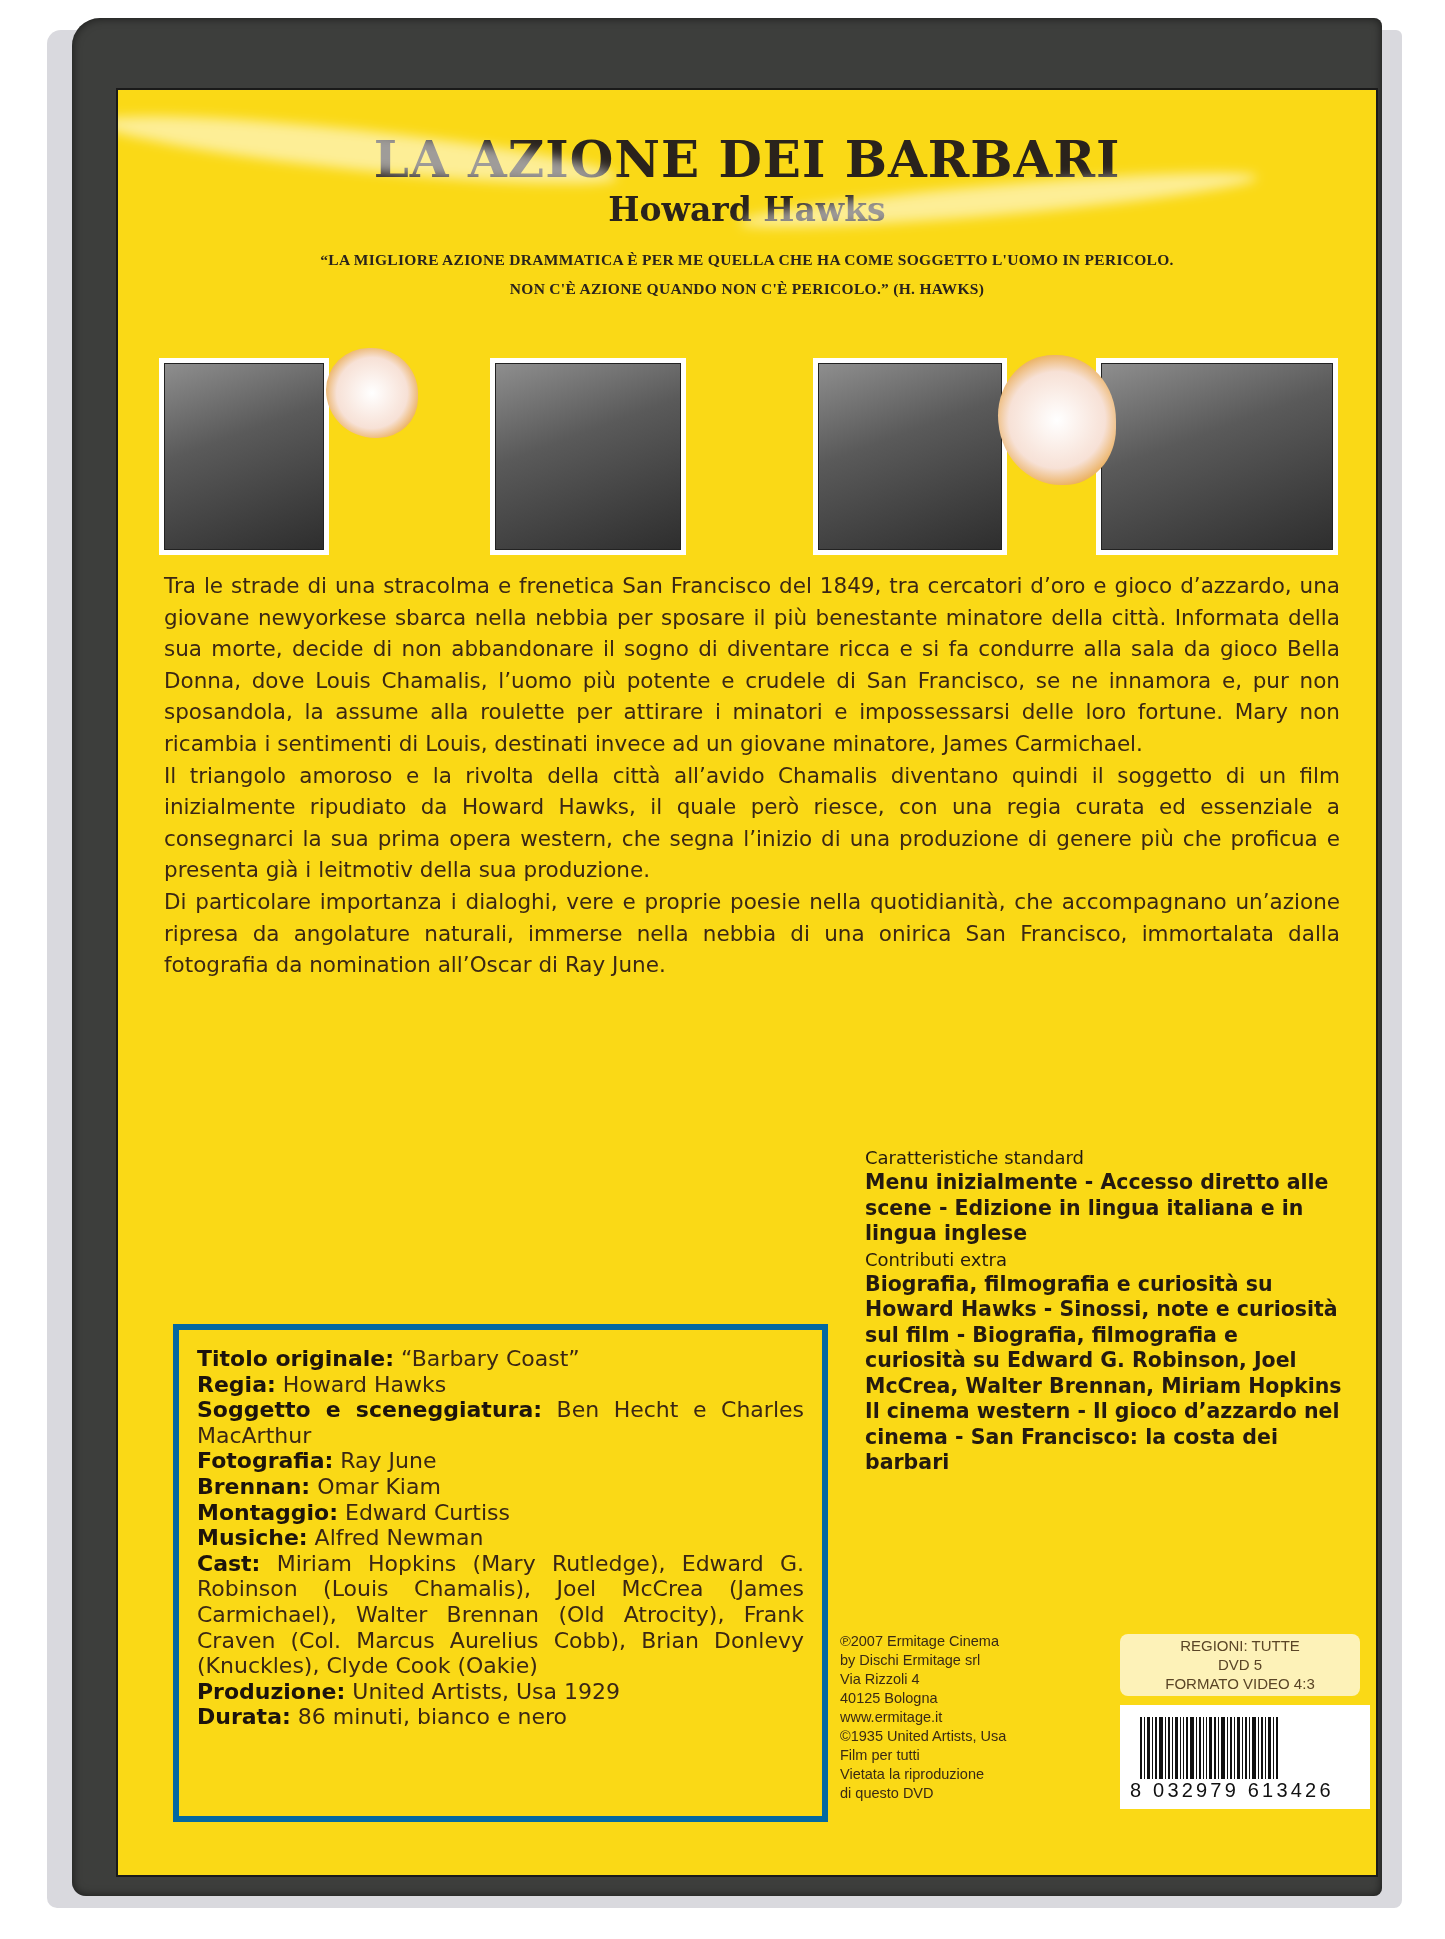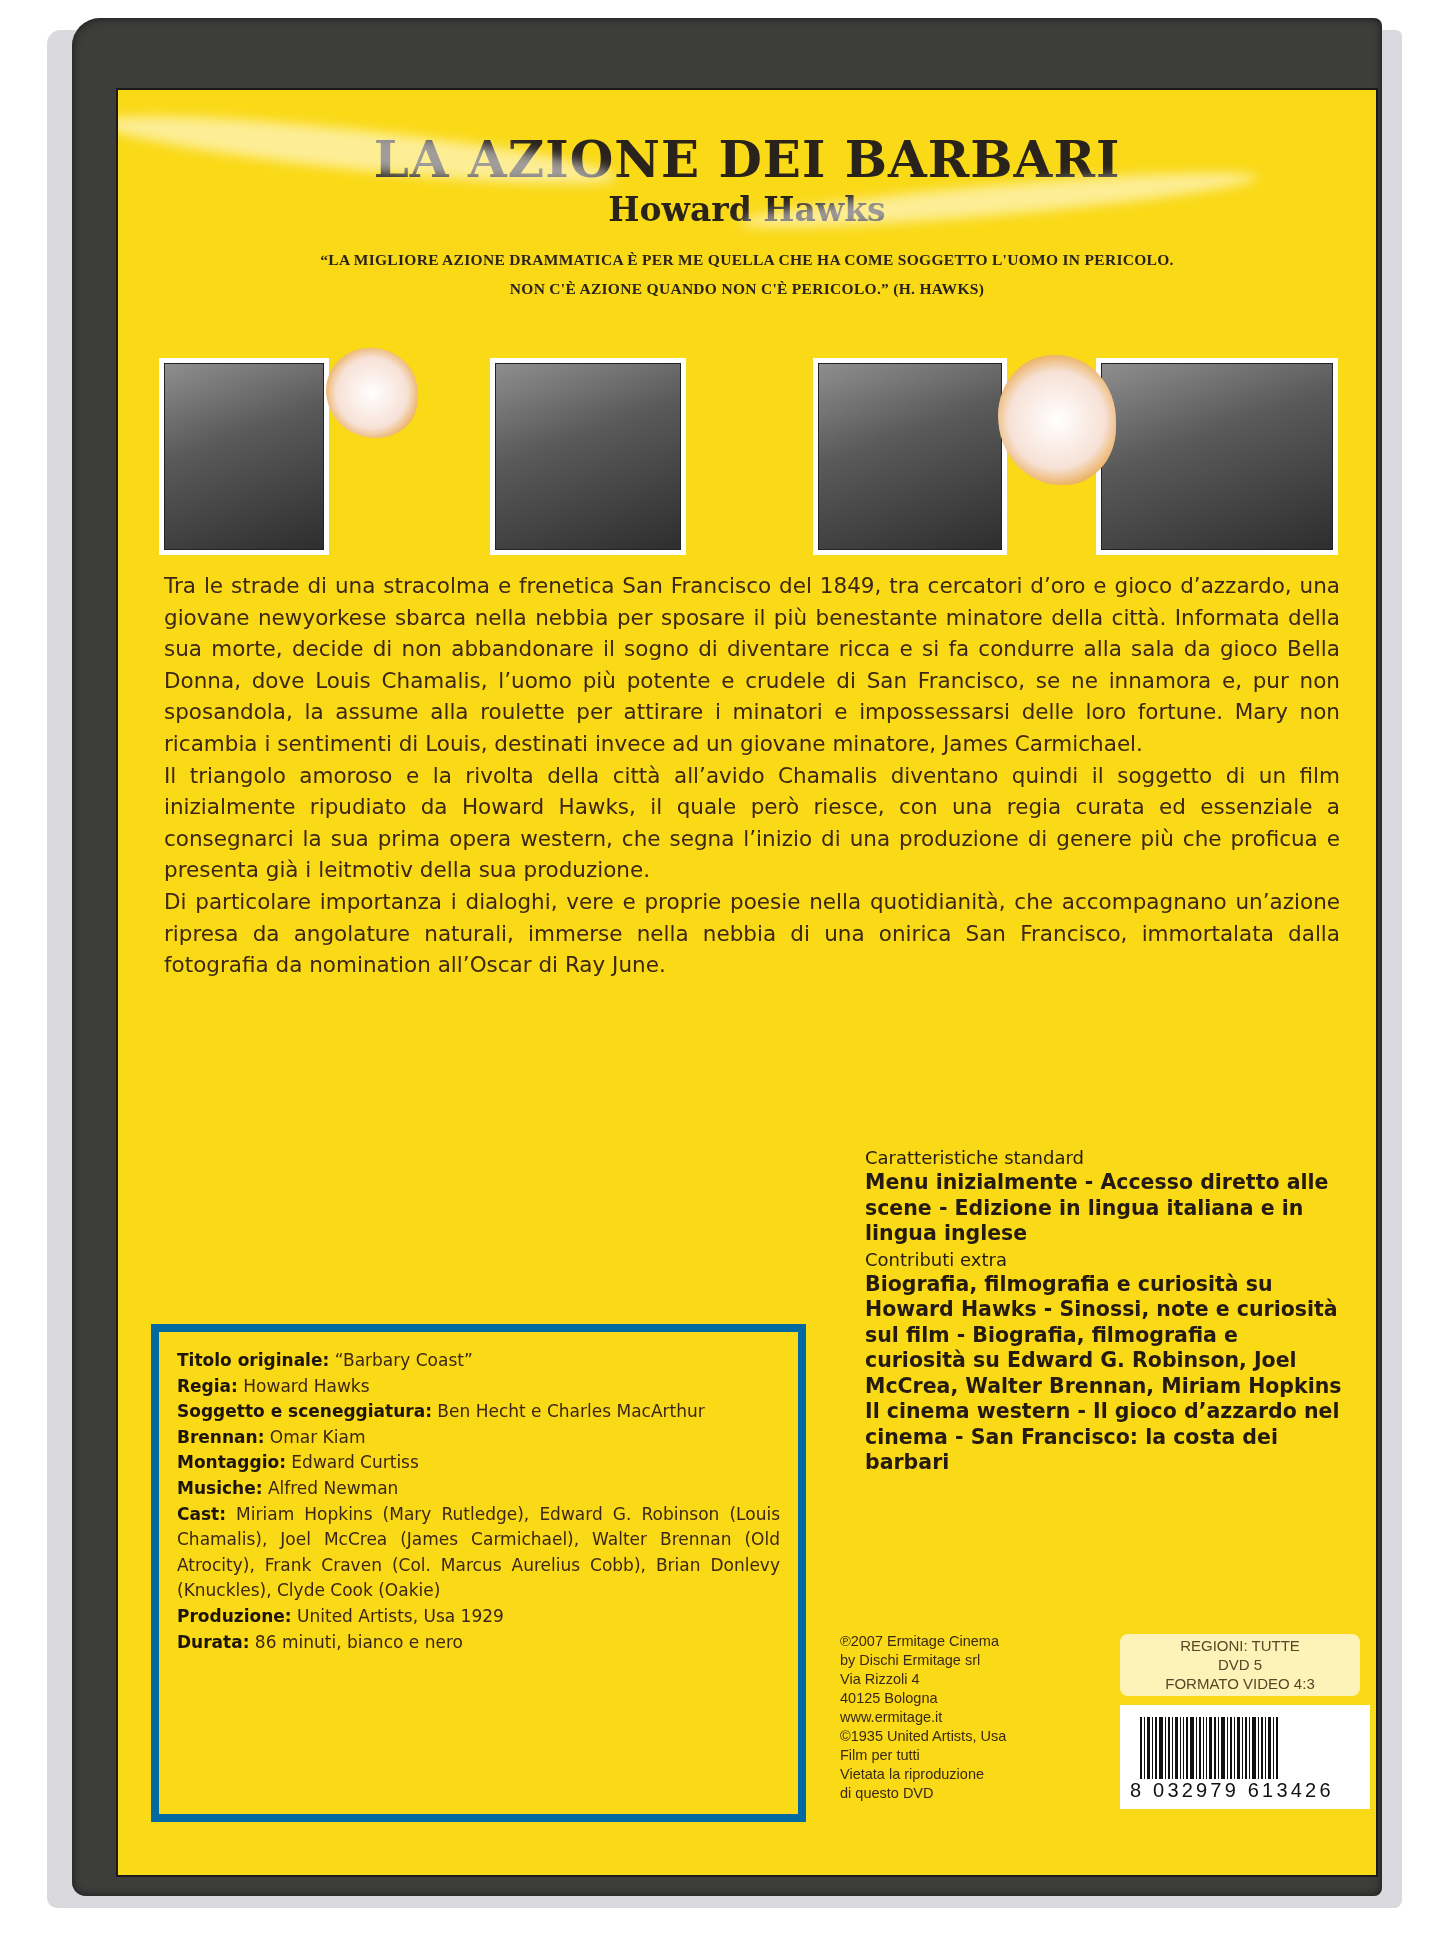--- a/index.html
+++ b/index.html
@@ -17,21 +17,21 @@
   .photo .img { width:100%; height:100%; background:linear-gradient(160deg,#8e8e8e 0%,#5a5a5a 40%,#2e2e2e 100%); border:1px solid #222; box-sizing:border-box; }
   .burn { position:absolute; border-radius:48% 52% 45% 55%; background:radial-gradient(circle,#fff 0%,#f7e1d6 55%,#e9a646 80%,rgba(233,166,70,0) 100%); }
 
   .synopsis { position:absolute; left:46px; top:480px; width:1176px; font-family:"DejaVu Sans", sans-serif; font-size:21.5px; line-height:31.6px; color:#3b2714; text-align:justify; }
   .synopsis p { margin:0; }
 
   .features { position:absolute; left:747px; top:1055px; width:480px; color:#241a10; font-family:"DejaVu Sans", sans-serif; }
   .features .label { font-size:18px; line-height:25px; }
   .features .bold { font-size:20.5px; font-weight:bold; line-height:25.5px; }
 
-  .infobox { position:absolute; left:33px; top:1234px; width:655px; height:498px; border:8px solid #0369a1; box-sizing:border-box; padding:16px 18px; font-family:"DejaVu Sans", sans-serif; font-size:17px; line-height:25.6px; color:#3b2714; text-align:justify; }
+  .infobox { position:absolute; left:55px; top:1234px; width:655px; height:498px; border:6px solid #0369a1; box-sizing:border-box; padding:16px 18px; font-family:"DejaVu Sans", sans-serif; font-size:22px; line-height:25.6px; color:#3b2714; text-align:justify; }
   .infobox .row { margin:0; }
   .infobox .k { font-weight:bold; color:#1d140c; }
 
   .legal { position:absolute; left:722px; top:1542px; font-family:"Liberation Sans", sans-serif; font-size:14.5px; line-height:19px; color:#3a2a14; }
   .specs { position:absolute; left:1002px; top:1544px; width:240px; height:62px; background:#fdf2b8; border-radius:8px; text-align:center; font-family:"Liberation Sans", sans-serif; font-size:15px; line-height:19px; color:#5a4526; padding-top:2px; box-sizing:border-box; }
   .barcode { position:absolute; left:1002px; top:1615px; width:250px; height:104px; background:#fff; border-radius:0; }
   .barcode .bars { position:absolute; left:20px; top:12px; width:210px; height:70px; display:flex; align-items:flex-start; }
   .barcode .bars span { display:block; height:70px; background:#111; margin-right:2px; }
   .barcode .num { position:absolute; left:8px; top:74px; font-family:"Liberation Sans", sans-serif; font-size:20px; letter-spacing:3.2px; color:#111; background:#fff; padding:0 2px; }
 </style>
@@ -75,20 +75,21 @@
     <div class="label">Caratteristiche standard</div>
     <div class="bold">Menu inizialmente - Accesso diretto alle scene - Edizione in lingua italiana e in lingua inglese</div>
     <div class="label">Contributi extra</div>
     <div class="bold">Biografia, filmografia e curiosità su Howard Hawks - Sinossi, note e curiosità sul film - Biografia, filmografia e curiosità su Edward G. Robinson, Joel McCrea, Walter Brennan, Miriam Hopkins Il cinema western - Il gioco d’azzardo nel cinema - San Francisco: la costa dei barbari</div>
   </div>
 
   <div class="infobox">
     <div class="row"><span class="k">Titolo originale:</span><span> “Barbary Coast”</span></div>
     <div class="row"><span class="k">Regia:</span><span> Howard Hawks</span></div>
     <div class="row"><span class="k">Soggetto e sceneggiatura:</span><span> Ben Hecht e Charles MacArthur</span></div>
+    <div class="row"><span class="k">Fotografia:</span><span> Ray June</span></div>
     <div class="row"><span class="k">Brennan:</span><span> Omar Kiam</span></div>
     <div class="row"><span class="k">Montaggio:</span><span> Edward Curtiss</span></div>
     <div class="row"><span class="k">Musiche:</span><span> Alfred Newman</span></div>
     <div class="row"><span class="k">Cast:</span><span> Miriam Hopkins (Mary Rutledge), Edward G. Robinson (Louis Chamalis), Joel McCrea (James Carmichael), Walter Brennan (Old Atrocity), Frank Craven (Col. Marcus Aurelius Cobb), Brian Donlevy (Knuckles), Clyde Cook (Oakie)</span></div>
     <div class="row"><span class="k">Produzione:</span><span> United Artists, Usa 1929</span></div>
     <div class="row"><span class="k">Durata:</span><span> 86 minuti, bianco e nero</span></div>
   </div>
 
   <div class="legal">
     <div>℗2007 Ermitage Cinema</div>

